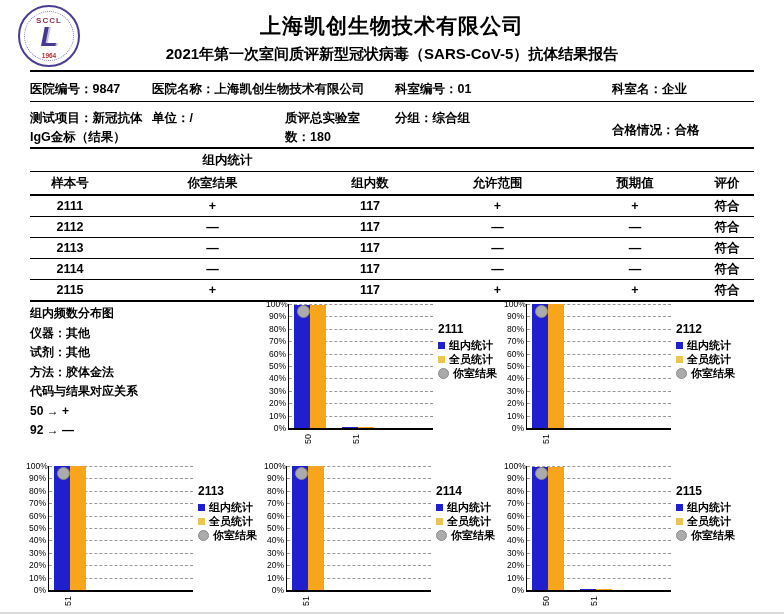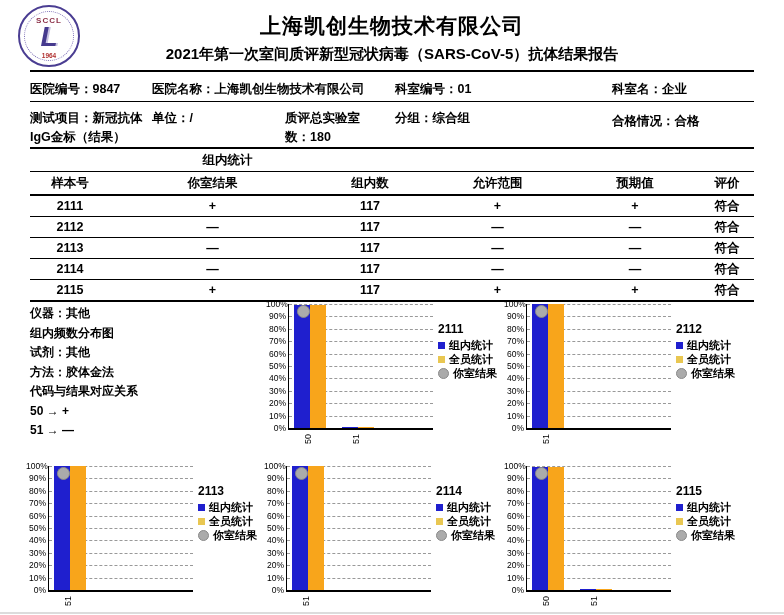--- a/index.html
+++ b/index.html
@@ -93,21 +93,21 @@
   </div>
   <div class="cell" style="left:152px;top:109px;">
     <span>单位：</span><span>/</span>
   </div>
   <div class="cell wrap" style="left:285px;top:109px;width:92px;">
     <span>质评总实验室数</span><span>：180</span>
   </div>
   <div class="cell" style="left:395px;top:109px;">
     <span>分组：</span><span>综合组</span>
   </div>
-  <div class="cell" style="left:612px;top:112px;">
+  <div class="cell" style="left:612px;top:121px;">
     <span>合格情况：</span><span>合格</span>
   </div>
   <div class="rule r-info2"></div>
 
   <div class="rtable">
     <div class="rt-group">
       <div>组内统计</div>
     </div>
     <div class="rt-cols">
       <span>样本号</span>
@@ -155,27 +155,27 @@
           <span class="">+</span>
           <span class="">117</span>
           <span class="">+</span>
           <span class="">+</span>
           <span class="">符合</span>
         </div>
       </div>
   </div>
 
   <div class="dist">
+    <div>组内频数分布图</div>
     <div>仪器：其他</div>
-    <div>组内频数分布图</div>
     <div>试剂：其他</div>
     <div>方法：胶体金法</div>
     <div>代码与结果对应关系</div>
     <div>50 → +</div>
-    <div>51 → —</div>
+    <div>92 → —</div>
   </div>
 
   <div id="charts">
       <div class="chart" style="left: 266px; top: 300px;">
         <span class="ylab" style="top: 123px;">0%</span>
         <span class="ylab" style="top: 110.6px;">10%</span>
         <span class="ylab" style="top: 98.2px;">20%</span>
         <span class="ylab" style="top: 85.8px;">30%</span>
         <span class="ylab" style="top: 73.4px;">40%</span>
         <span class="ylab" style="top: 61px;">50%</span>

